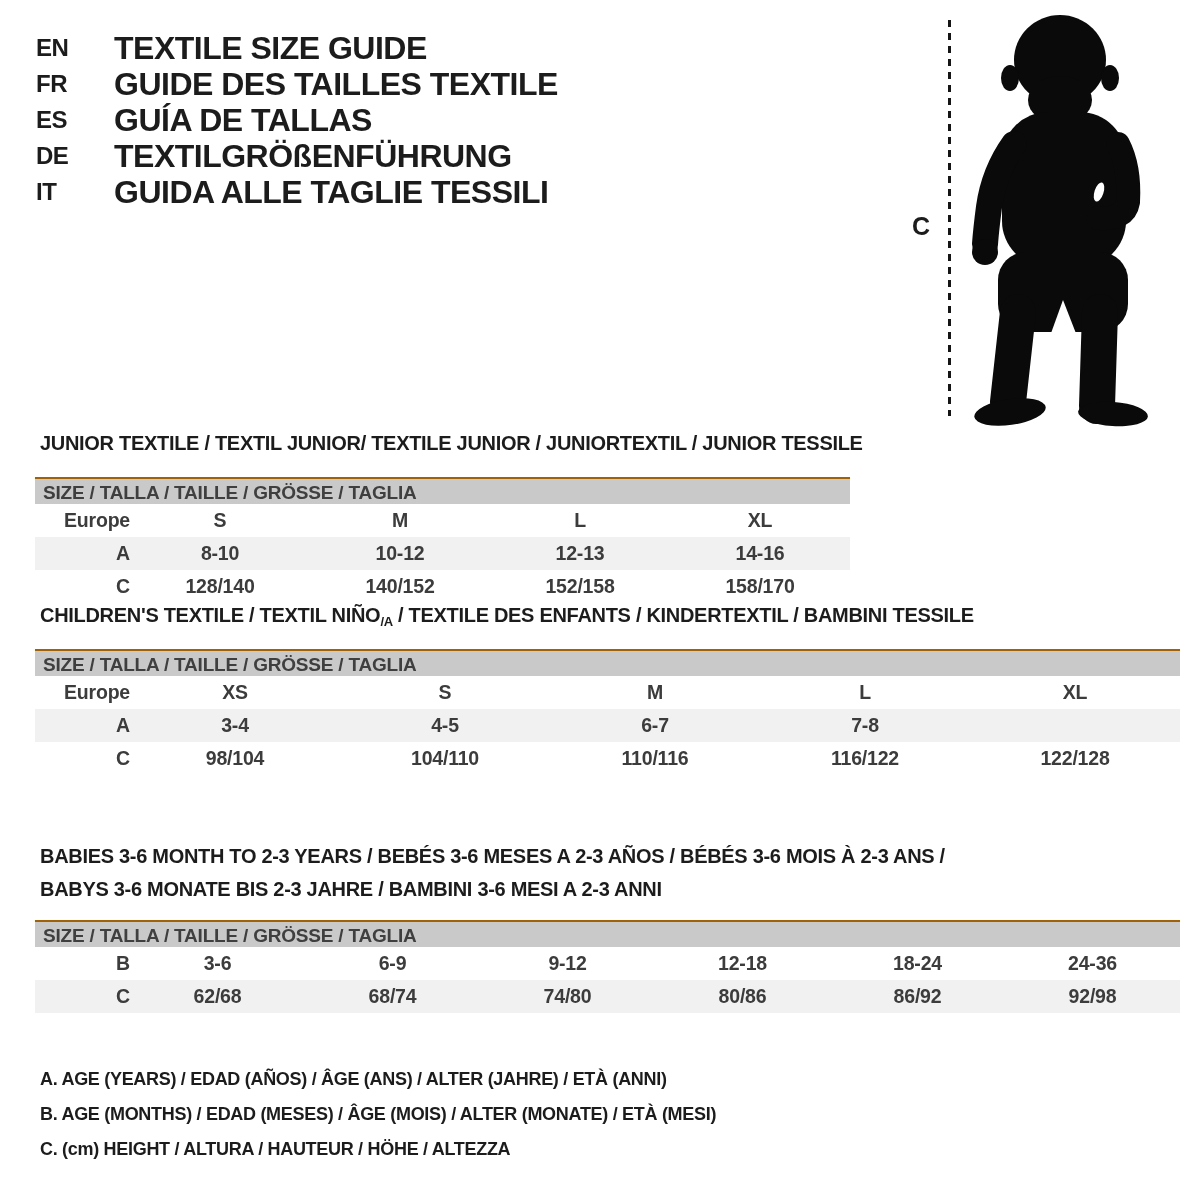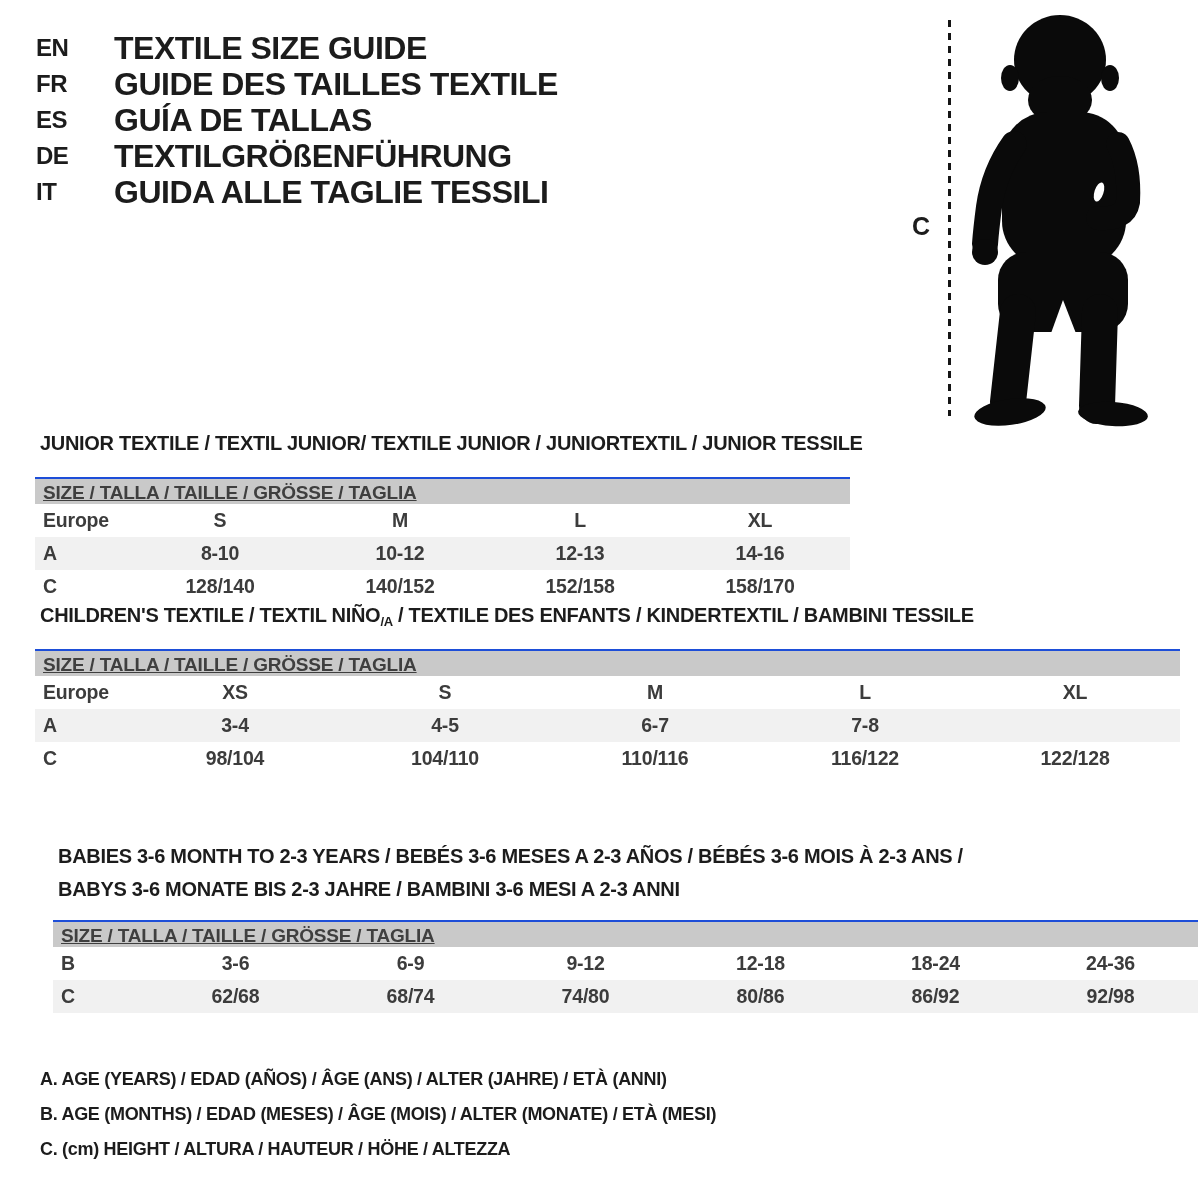--- a/index.html
+++ b/index.html
@@ -32,38 +32,38 @@
   
   .section { position:absolute; left:35px; }
   .sec-heading {
     font-size:20px; font-weight:700; letter-spacing:-0.3px;
     margin-left:5px; white-space:nowrap;
   }
   .sec-heading .subscript { font-size:13px; position:relative; top:4px; }
 
   .size-bar {
     margin-top:22px; height:27px; line-height:27px;
-    background:#c9c9c9; border-top:2px solid #1d4ed8;
+    background:#c9c9c9; border-top:2px solid #a16207;
     padding-left:8px; font-size:19px; font-weight:700;
-    color:#3f3f3f; letter-spacing:-0.2px;text-decoration:underline;
+    color:#3f3f3f; letter-spacing:-0.2px;
   }
   .trow {
     display:grid; height:33px; line-height:33px;
     font-size:19.5px; font-weight:700; color:#3c3c3c; letter-spacing:-0.2px;
   }
   .trow.shaded { background:#f1f1f1; }
-  .trow .lbl { text-align:left; padding-left:8px; }
+  .trow .lbl { text-align:right; padding-left:8px; }
   .trow .cell { text-align:center; }
   .cols4 { grid-template-columns:95px repeat(4,1fr); }
   .cols5 { grid-template-columns:95px repeat(5,1fr); }
   .cols6 { grid-template-columns:95px repeat(6,1fr); }
 
   #sec-junior   { top:432px; width:815px; }
   #sec-children { top:604px; width:1145px; }
-  #sec-babies   { top:840px; width:1145px;margin-left:18px; }
+  #sec-babies   { top:840px; width:1145px; }
   #sec-babies .sec-heading { line-height:33px; }
   #sec-babies .size-bar { margin-top:14px; }
 
   
   .notes { position:absolute; left:40px; top:1062px; }
   .note-line {
     font-size:18px; font-weight:700; line-height:35px; letter-spacing:-0.3px;
   }
 </style>
 </head>

